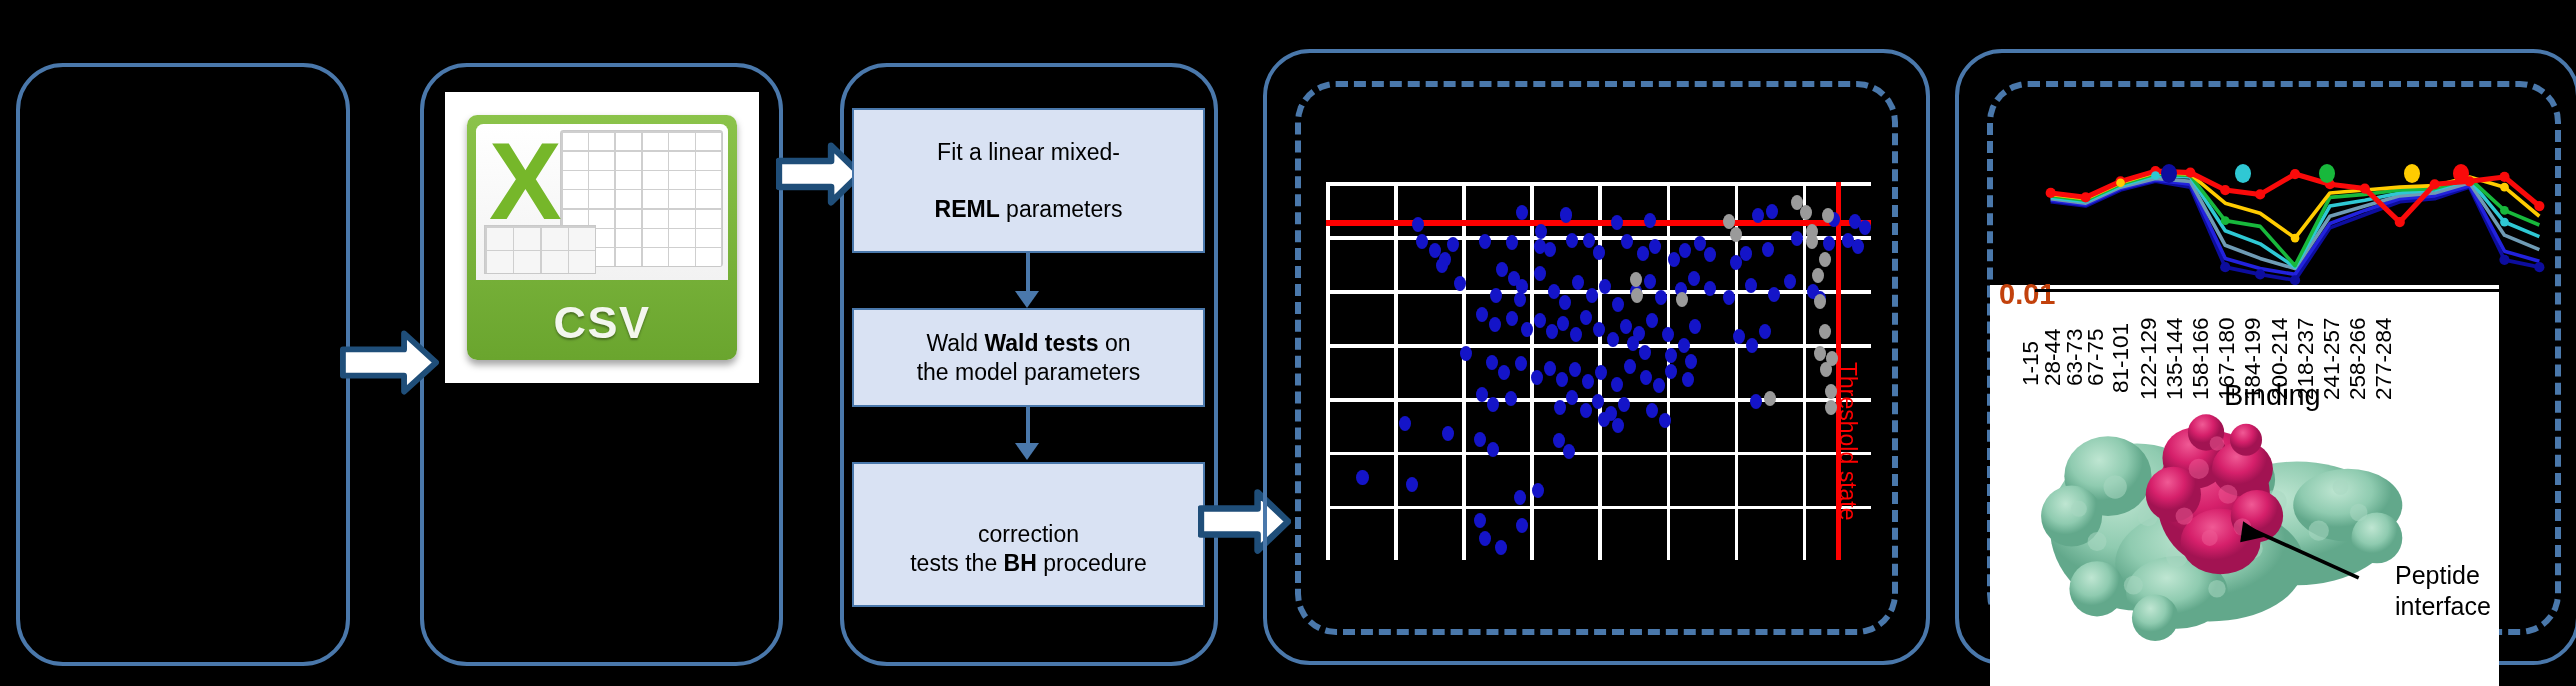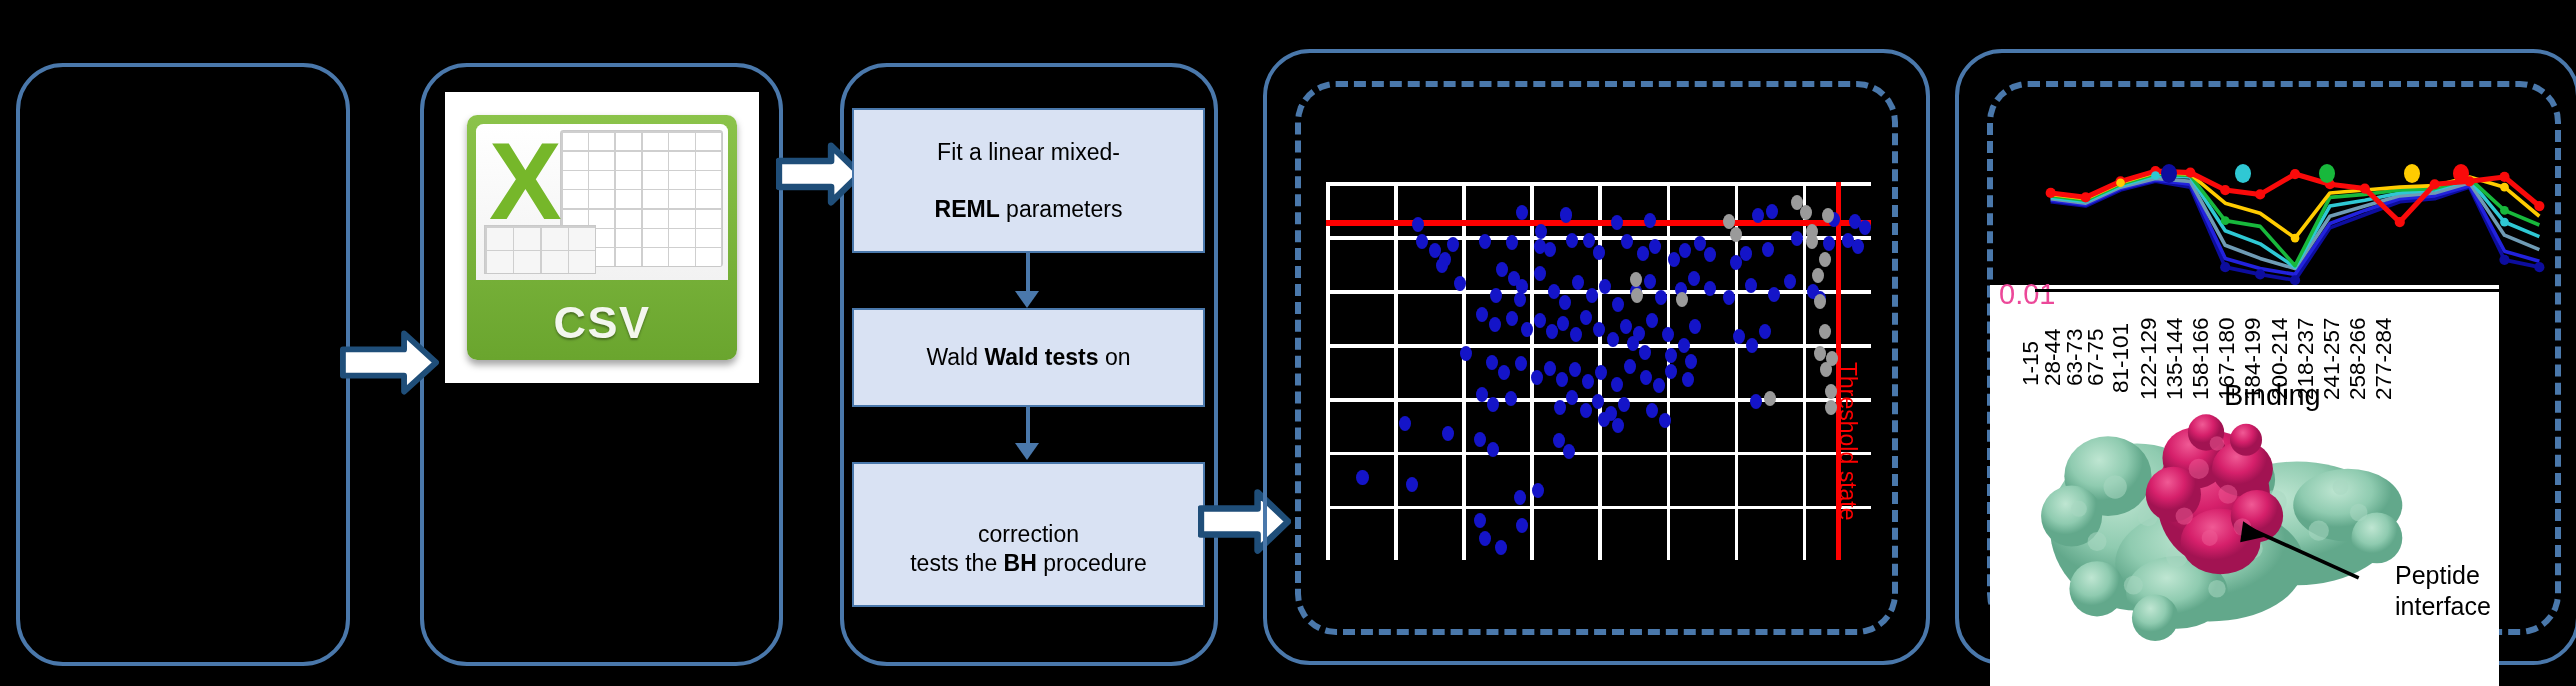--- a/index.html
+++ b/index.html
@@ -62,21 +62,21 @@
   .sc-vline{position:absolute;background:#ff0000;width:5.1px;}
   .sc-vlabel{position:absolute;color:#ff0000;font-size:23px;white-space:nowrap;
              transform:rotate(90deg);transform-origin:left top;}
   .dot{position:absolute;width:12.4px;height:15.3px;border-radius:50%;background:#1414c8;}
   .dot.g{background:#9a9a9a;}
 
   
   .whitecard{position:absolute;background:#fff;}
   .linechart{position:absolute;}
   .legend-dot{position:absolute;width:16px;height:19px;border-radius:50%;}
-  .ylab{position:absolute;color:#ec4899;font-size:29px;font-weight:400;}
+  .ylab{position:absolute;color:#c2410c;font-size:29px;font-weight:700;}
   .pep-lab{position:absolute;color:#000;font-size:22.5px;white-space:nowrap;
            transform:rotate(-90deg);transform-origin:left bottom;font-weight:400;}
   .xtitle{position:absolute;color:#000;font-size:29px;}
   .bind-lab{position:absolute;color:#000;font-size:25px;line-height:1.25;}
 
   
   .protein{position:absolute;}
 </style>
 </head>
 <body>
@@ -117,20 +117,21 @@
     <b>REML</b><span> parameters</span>
   </div>
 </div>
 
 <div class="vconn" style="left:1026px;top:253px;height:42px;"></div>
 <div class="vtri" style="left:1015px;top:291px;"></div>
 
 <div class="step" style="left:852px;top:308px;width:353px;height:99px;">
   <div>
     <span>Wald </span><b>Wald tests</b><span> on</span><br>
+    <span>the model parameters</span>
   </div>
 </div>
 
 <div class="vconn" style="left:1026px;top:407px;height:41px;"></div>
 <div class="vtri" style="left:1015px;top:443px;"></div>
 
 <div class="step" style="left:852px;top:462px;width:353px;height:145px;">
   <div>
     <br>
     <span>correction</span><br>

